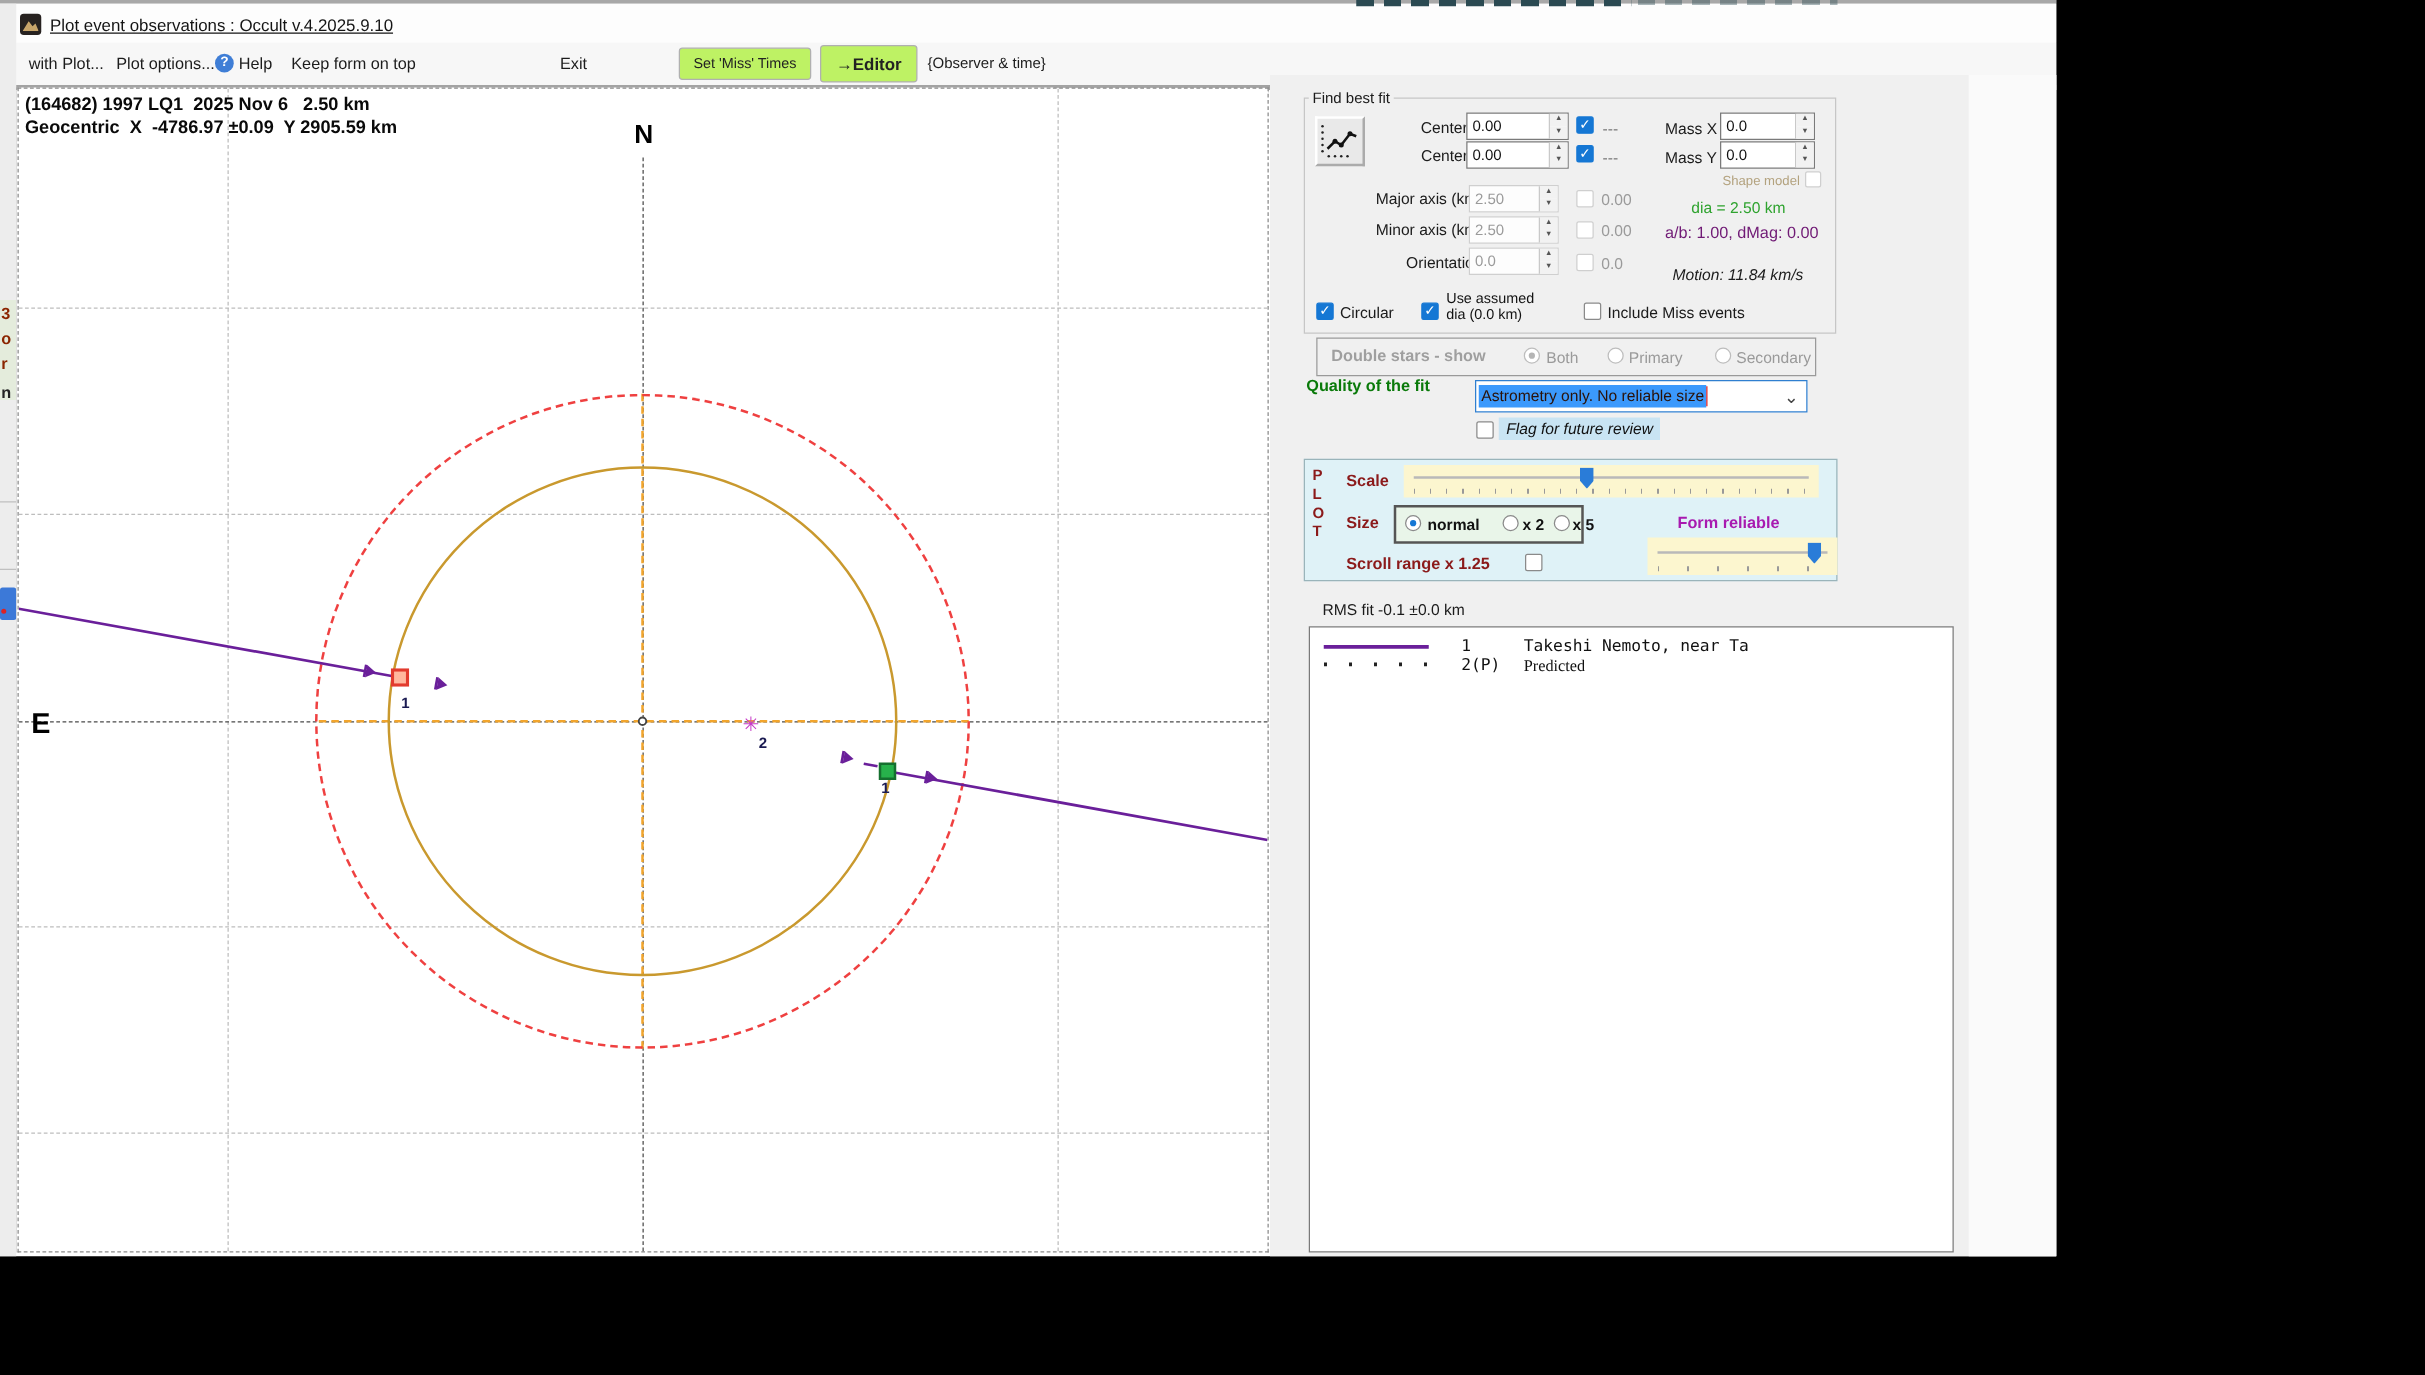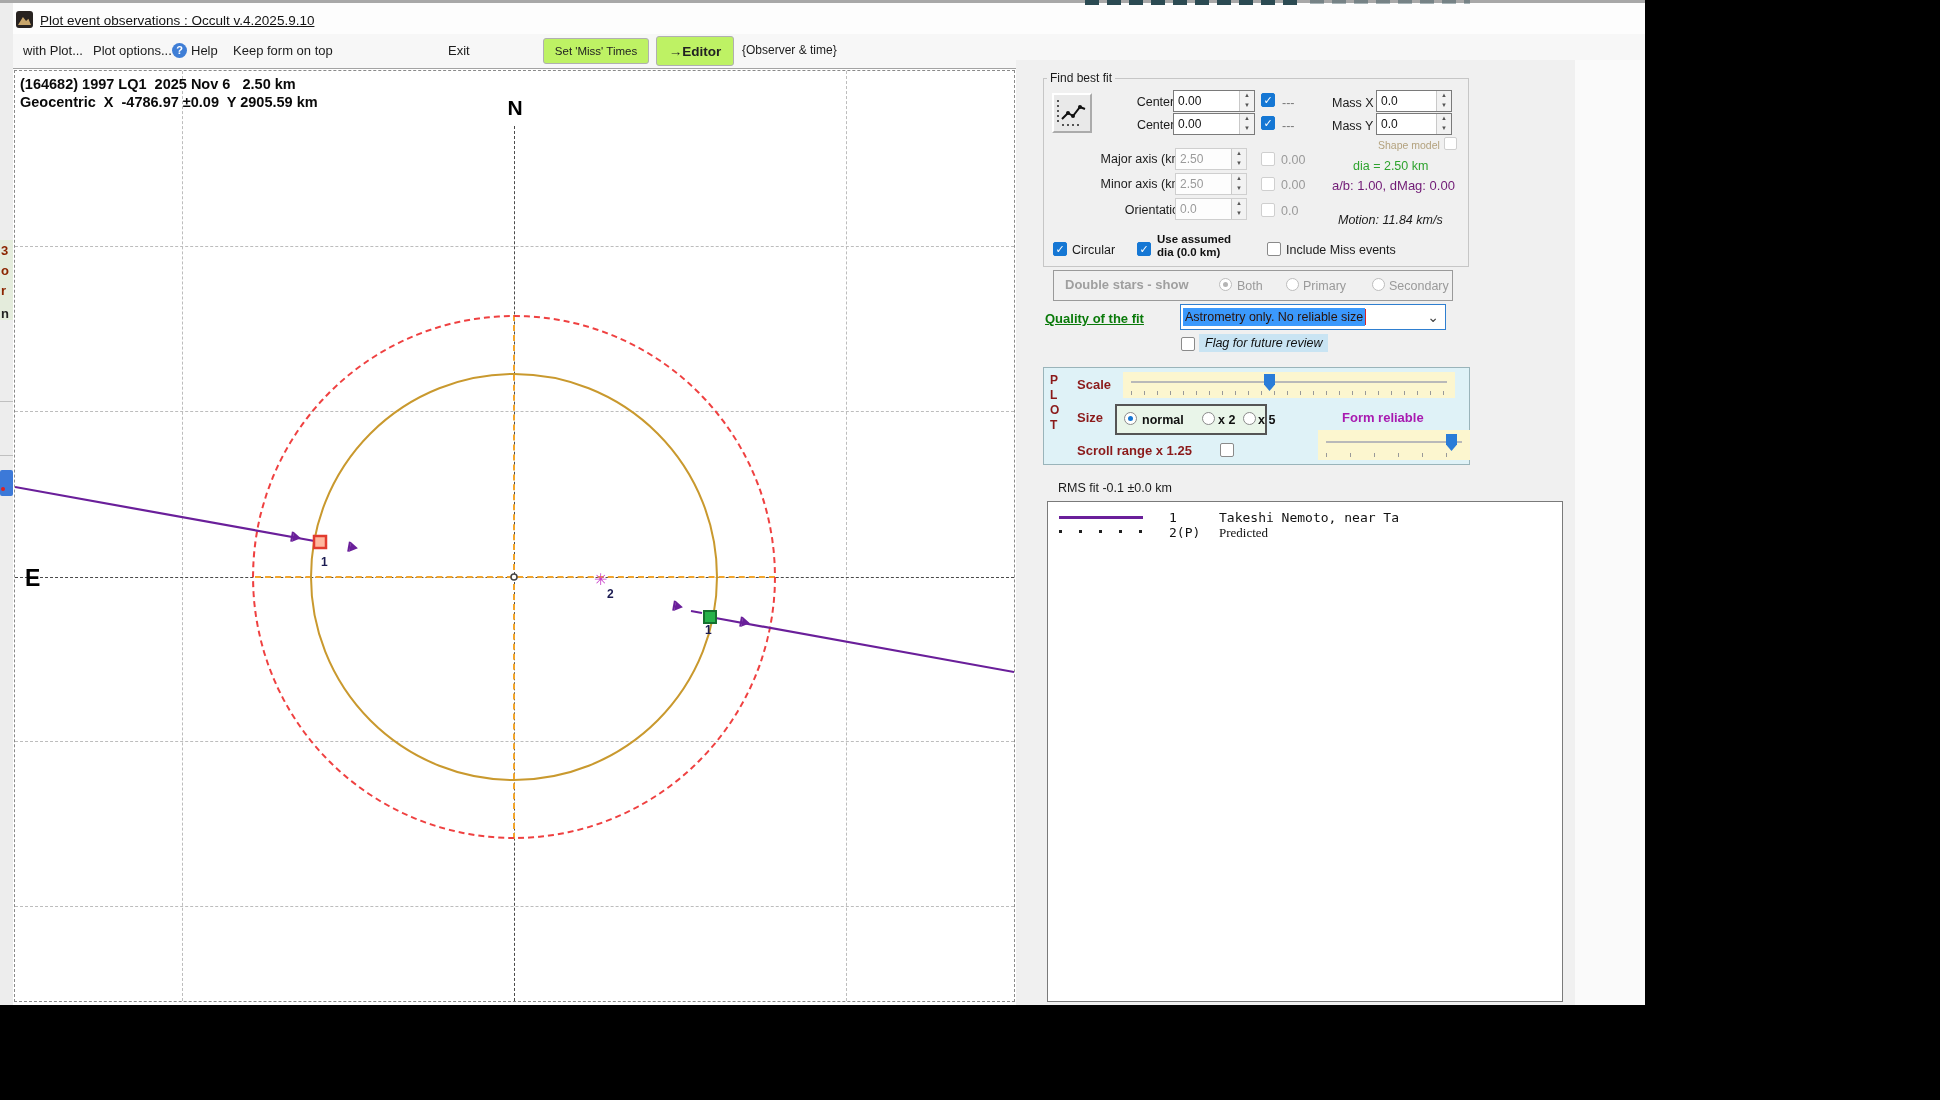--- a/index.html
+++ b/index.html
@@ -7,21 +7,21 @@
        font-family:"Liberation Sans",sans-serif;color:#111;overflow:hidden;}
   .abs{position:absolute;}
   .pre{white-space:pre;}
   .win{left:0;top:0;width:1645px;height:1005px;background:#fff;}
   .topline{left:0;top:0;width:1645px;height:3px;background:#a8a8a8;}
   .titlebar{left:0;top:3px;width:1645px;height:31px;background:#fdfdfd;}
   .appicon{left:16px;top:8px;width:17px;height:17px;background:#272220;border-radius:3px;}
   .appicon .mtn{position:absolute;left:2px;top:5px;width:13px;height:9px;background:#c8a56a;
         clip-path:polygon(0 100%,38% 10%,62% 55%,80% 30%,100% 100%);}
   .title-text{left:40px;top:10px;font-size:13.5px;color:#141414;text-decoration:underline;}
-  .menubar{left:0;top:34px;width:1645px;height:34px;background:#f7f7f7;border-bottom:1px solid #a3a3a3;}
+  .menubar{left:0;top:34px;width:1645px;height:34px;background:#f7f7f7;border-bottom:4px solid #a3a3a3;}
   .mitem{top:9px;font-size:13px;color:#1c1c1c;}
   .helpicon{width:15px;height:15px;border-radius:50%;background:#3f7ed6;color:#fff;font-size:11px;
         font-weight:bold;text-align:center;line-height:15px;}
   .mbtn{background:#bef264;border:1px solid #b0b0b0;border-radius:3px;font-size:11.5px;
         display:flex;align-items:center;justify-content:center;color:#222;}
   .plotarea{left:14px;top:70px;width:1001px;height:932px;background:#fff;border:1px dashed #8a8a8a;box-sizing:border-box;}
   .gridv{width:0;border-left:1px dashed #bdbdbd;}
   .gridh{height:0;border-top:1px dashed #bdbdbd;}
   .axisv{width:0;border-left:1px dashed #4a4a4a;}
   .axish{height:0;border-top:1px dashed #4a4a4a;}
@@ -256,37 +256,37 @@
           <span>▼</span>
         </span>
     </div>
     <div class="abs cb disabled" style="left:245px;top:143px;"></div>
     <div class="abs lbl dis" style="left:265px;top:144px;">0.0</div>
     <div class="abs lbl" style="left:322px;top:153px;font-style:italic;">Motion: 11.84 km/s</div>
 
     <div class="abs cb checked" style="left:37px;top:182px;"><span>✓</span></div>
     <div class="abs lbl" style="left:56px;top:183px;">Circular</div>
     <div class="abs cb checked" style="left:121px;top:182px;"><span>✓</span></div>
-    <div class="abs" style="left:141px;top:173px;font-size:11.5px;line-height:13px;font-weight:bold;">
+    <div class="abs" style="left:141px;top:173px;font-size:11.5px;line-height:13px;">
       <div>Use assumed</div>
       <div>dia (0.0 km)</div>
     </div>
     <div class="abs cb" style="left:251px;top:182px;"></div>
     <div class="abs lbl" style="left:270px;top:183px;">Include Miss events</div>
 
     <div class="abs" style="left:37px;top:210px;width:400px;height:31px;border:1px solid #9a9a9a;box-sizing:border-box;"></div>
     <div class="abs" style="left:49px;top:217px;font-size:13px;font-weight:bold;color:#9f9f9f;">Double stars - show</div>
     <div class="abs radio sel disabled" style="left:203px;top:218px;"></div>
     <div class="abs lbl dis" style="left:221px;top:219px;">Both</div>
     <div class="abs radio disabled" style="left:270px;top:218px;"></div>
     <div class="abs lbl dis" style="left:287px;top:219px;">Primary</div>
     <div class="abs radio disabled" style="left:356px;top:218px;"></div>
     <div class="abs lbl dis" style="left:373px;top:219px;">Secondary</div>
 
-    <div class="abs greenb" style="left:29px;top:251px;text-decoration:underline;">Quality of the fit</div>
+    <div class="abs greenb" style="left:29px;top:241px;">Quality of the fit</div>
     <div class="abs combo" style="left:164px;top:244px;width:266px;height:26px;">
       <span class="sel-text">Astrometry only. No reliable size</span>
       <span class="caret"></span>
       <span style="margin-left:auto;margin-right:6px;color:#444;font-size:14px;">⌄</span>
     </div>
     <div class="abs cb" style="left:165px;top:277px;"></div>
     <div class="abs" style="left:183px;top:274px;background:#c9e4f3;padding:2px 6px;font-size:12.5px;font-style:italic;">Flag for future review</div>
 
     <div class="abs plotpanel" style="left:27px;top:307px;width:427px;height:98px;"></div>
     <div class="abs maroon" style="left:34px;top:313px;font-size:12px;">P</div>

